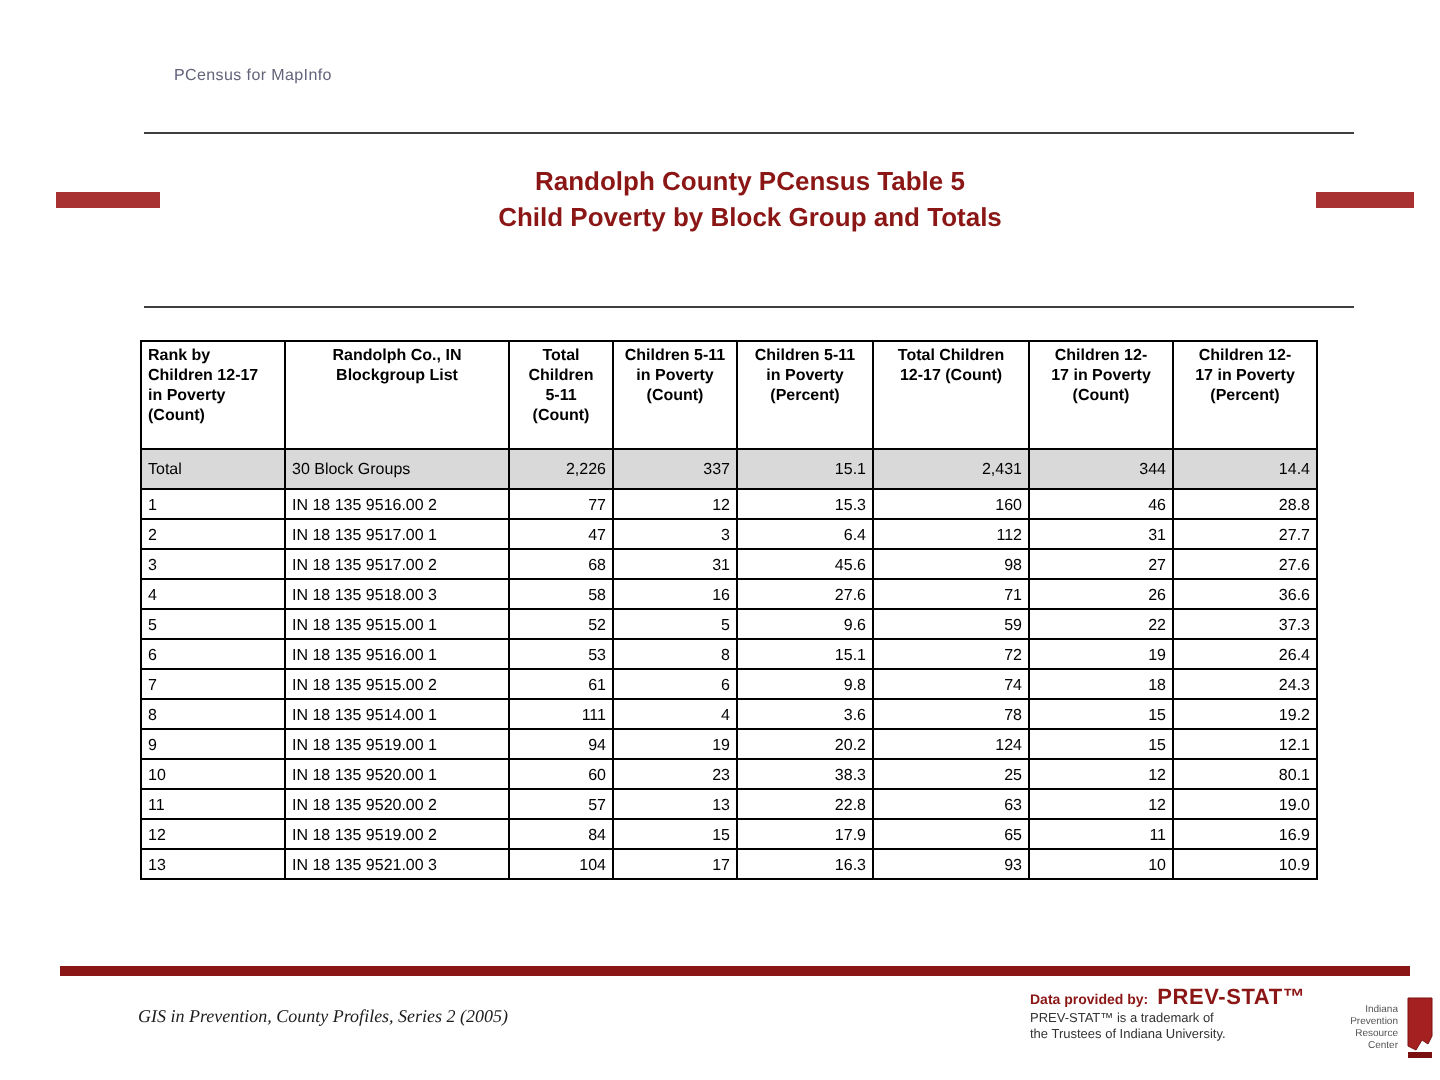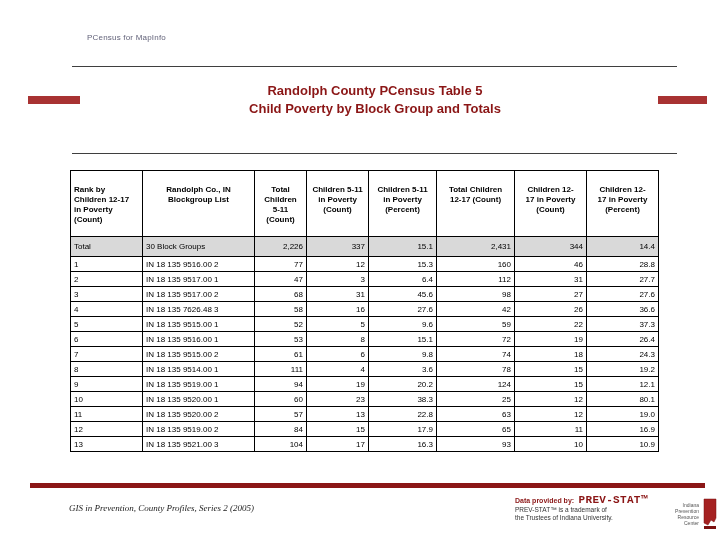--- a/index.html
+++ b/index.html
@@ -16,34 +16,34 @@
   .accent-bar{top:96px;height:8px;background:var(--accent-bright);}
   #accent-l{left:28px;width:37px;}
   #accent-r{left:658px;width:34px;}
   #title-block{left:0;top:82px;width:720px;text-align:center;color:var(--accent);
     font-weight:bold;font-size:13px;line-height:18px;}
   
   #census{position:absolute;left:70px;top:170px;width:588px;border-collapse:collapse;
     table-layout:fixed;background:#fff;}
   #census th,#census td{border:1px solid #000;font-size:8px;padding:1px 3px;overflow:hidden;}
   #census th{font-weight:bold;vertical-align:top;height:50px;white-space:pre-line;
-    text-align:center;line-height:10px;padding-top:14px;margin-left:14px;}
+    text-align:center;line-height:10px;padding-top:2px;margin-left:14px;}
   #census th:first-child{text-align:left;}
   #census td{height:12px;line-height:11px;white-space:nowrap;}
   #census td:nth-child(1),#census td:nth-child(2){text-align:left;}
   #census td:nth-child(n+3){text-align:right;}
   #census tr.total-row td{background:#d9d9d9;height:17px;font-weight:normal;}
   
   #footer-bar{left:30px;top:483px;width:660px;height:5px;background:var(--accent);}
   #footer-series{left:54px;top:503px;font-family:"Liberation Serif",serif;
     font-style:italic;font-size:9px;color:#1c1c1c;}
   #prevstat-block{left:500px;top:492px;width:152px;line-height:11px;}
   #prevstat-line1{white-space:nowrap;}
   #data-provided-label{font-size:7px;font-weight:bold;color:var(--accent);}
-  #prevstat-wordmark{font-size:11px;font-weight:bold;color:var(--accent);letter-spacing:.3px;font-family:Liberation Mono, monospace;}
+  #prevstat-wordmark{font-size:11px;font-weight:bold;color:var(--accent);letter-spacing:.3px;}
   .tm-note{font-size:6.5px;color:#333;line-height:8px;display:block;}
   #iprc-logo{left:656px;top:494px;width:50px;height:40px;display:flex;align-items:center;gap:3px;}
   #iprc-text{font-size:5px;line-height:6px;color:#555;text-align:right;width:28px;}
   #indiana-icon{flex:0 0 auto;}
 </style>
 </head>
 <body style="--accent: #8b1616; --accent-bright: #a83232;">
 
 <div class="abs" id="app-label">PCensus for MapInfo</div>
 
@@ -134,25 +134,25 @@
         <td>IN 18 135 9517.00 2</td>
         <td>68</td>
         <td>31</td>
         <td>45.6</td>
         <td>98</td>
         <td>27</td>
         <td>27.6</td>
       </tr>
       <tr>
         <td>4</td>
-        <td>IN 18 135 7626.48 3</td>
+        <td>IN 18 135 9518.00 3</td>
         <td>58</td>
         <td>16</td>
         <td>27.6</td>
-        <td>42</td>
+        <td>71</td>
         <td>26</td>
         <td>36.6</td>
       </tr>
       <tr>
         <td>5</td>
         <td>IN 18 135 9515.00 1</td>
         <td>52</td>
         <td>5</td>
         <td>9.6</td>
         <td>59</td>

